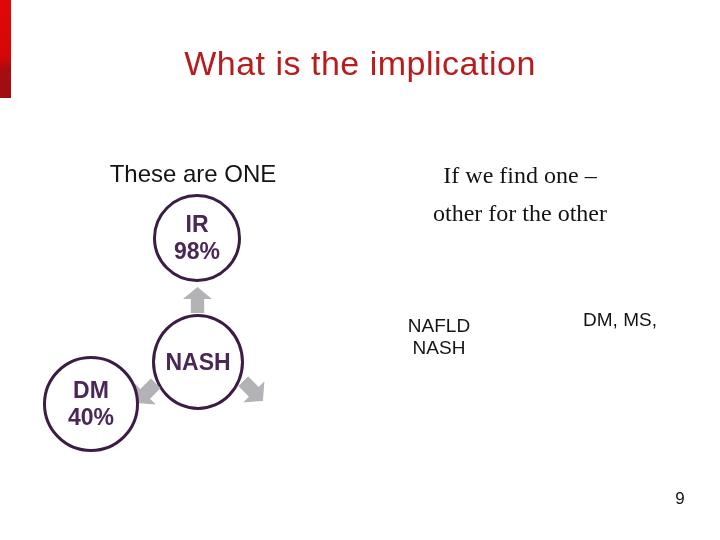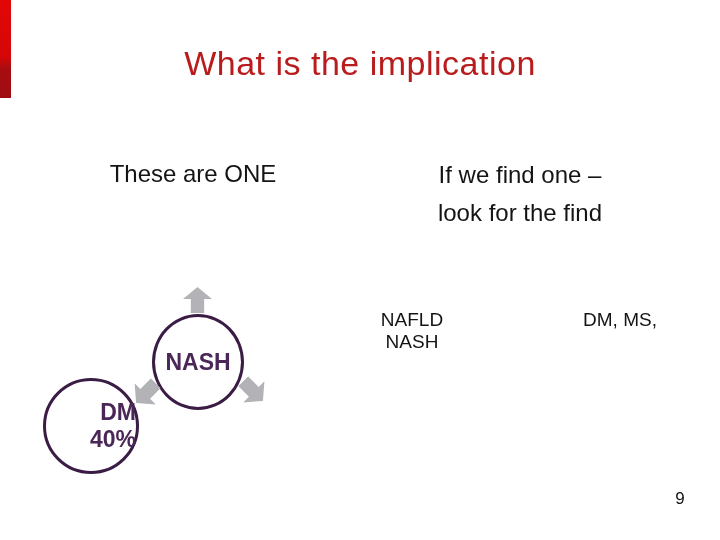--- a/index.html
+++ b/index.html
@@ -51,21 +51,21 @@
 
   .right-heading {
     position: absolute;
     left: 400px; top: 156px;
     width: 240px;
     text-align: center;
     font-size: 24px;
     line-height: 38px;
     color: #141414;
   }
-  .right-heading span { display: block; white-space: nowrap; }
+  .right-heading span { display: block; white-space: nowrap; font-family: Liberation Serif, serif; }
 
   
   .circle {
     position: absolute;
     box-sizing: border-box;
     border: 3px solid var(--purple-border, #3a1c44);
     border-radius: 50%;
     background: #ffffff;
     display: flex;
     flex-direction: column;
@@ -74,21 +74,21 @@
     text-align: center;
     font-weight: bold;
     font-size: 23px;
     line-height: 27px;
     color: var(--purple-text, #4a2757);
   }
   .circle span { display: block; white-space: nowrap; }
 
   .circle-ir   { left: 153px; top: 194px; width: 88px; height: 88px; }
   .circle-nash { left: 152px; top: 314px; width: 92px; height: 96px; }
-  .circle-dm   { left: 43px;  top: 378px; width: 96px; height: 96px; align-items: flex-end; }
+  .circle-dm   { left: 43px;  top: 356px; width: 96px; height: 96px; }
   .circle-ms   { left: 261px; top: 379px; width: 96px; height: 96px; }
 
   
   .block-arrow {
     position: absolute;
     background: var(--arrow-gray, #b3b2b6);
     clip-path: polygon(50% 0%, 100% 46%, 73% 46%, 73% 100%, 27% 100%, 27% 46%, 0% 46%);
   }
   .arrow-up {
     left: 183px; top: 287px;
@@ -107,21 +107,21 @@
 
   .pair-label {
     position: absolute;
     top: 309px;
     text-align: center;
     font-size: 19px;
     line-height: 22px;
     color: #141414;
   }
   .pair-label span { display: block; white-space: nowrap; }
-  .pair-label-left  { left: 362px; width: 100px; }
+  .pair-label-left  { left: 389px; width: 100px; margin-top: 6px; }
   .pair-label-right { left: 560px; width: 120px; }
 
   .page-number {
     position: absolute;
     left: 660px; top: 489px;
     width: 40px;
     text-align: center;
     font-size: 17px;
     color: #141414;
   }
@@ -132,23 +132,27 @@
 <div class="slide">
 
   <div class="red-strip"></div>
 
   <div class="title">What is the implication</div>
 
   <div class="left-heading">These are ONE</div>
 
   <div class="right-heading">
     <span>If we find one –</span>
-    <span>look for the find</span>
+    <span>other for the other</span>
   </div>
 
+  <div class="circle circle-ir">
+    <span>IR</span>
+    <span>98%</span>
+  </div>
 
   <div class="block-arrow arrow-up"></div>
 
   <div class="circle circle-nash">
     <span>NASH</span>
   </div>
 
   <div class="block-arrow arrow-down-left"></div>
 
   <div class="block-arrow arrow-down-right"></div>

